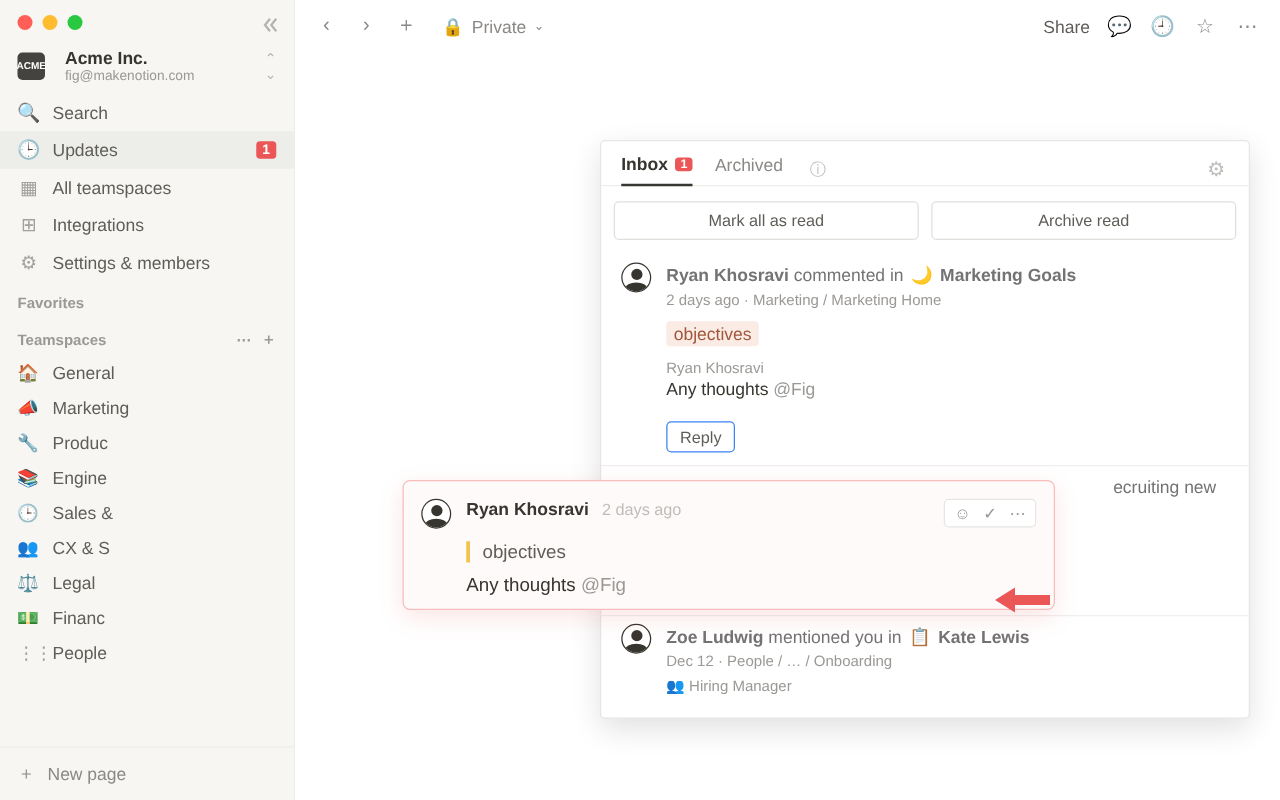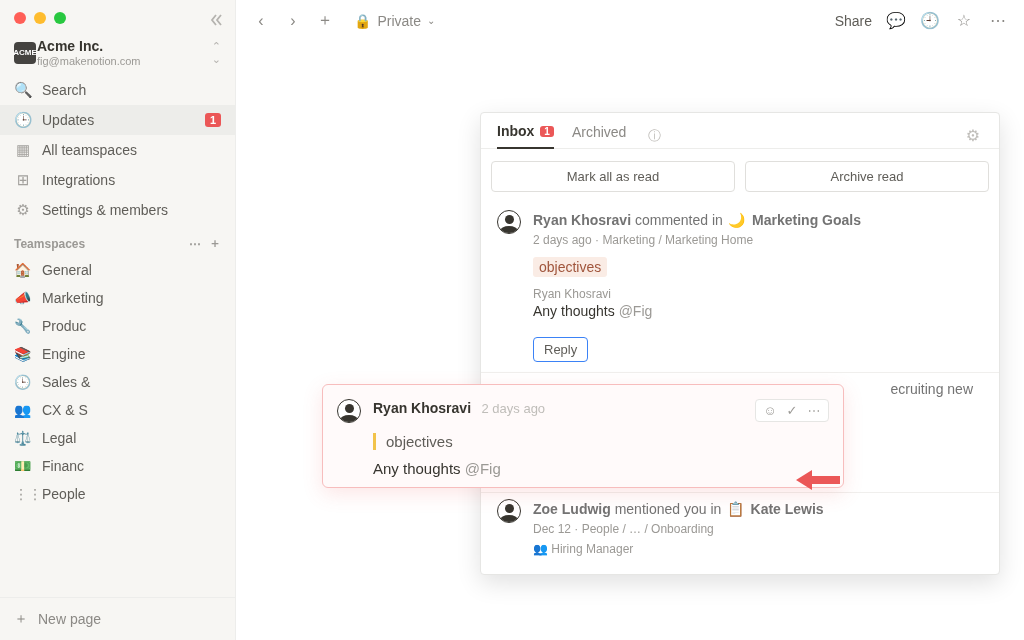--- a/index.html
+++ b/index.html
@@ -3,21 +3,21 @@
 <meta charset="utf-8">
 <style>
 *{box-sizing:border-box;margin:0;padding:0;font-family:-apple-system,BlinkMacSystemFont,"Segoe UI",Helvetica,Arial,sans-serif}
 html,body{width:1024px;height:640px;overflow:hidden;background:#fff}
 .app{display:flex;height:100%}
 .sidebar{width:236px;background:#f7f6f3;display:flex;flex-direction:column;position:relative;border-right:1px solid #ededeb}
 .traffic{display:flex;gap:8px;padding:12px 14px 0}
 .dot{width:12px;height:12px;border-radius:50%}
 .dot.r{background:#ff5f57}.dot.y{background:#febc2e}.dot.g{background:#28c840}
 .collapse{position:absolute;top:12px;right:10px;color:#b5b3af}
-.ws{display:flex;align-items:center;gap:1px;padding:14px 14px 8px}
+.ws{display:flex;align-items:center;gap:16px;padding:14px 14px 8px}
 .ws-logo{width:22px;height:22px;border-radius:4px;background:#454340;color:#fff;font-size:8px;font-weight:700;display:flex;align-items:center;justify-content:center}
 .ws-text{flex:1}
 .ws-name{font-weight:600;font-size:14px;color:#37352f}
 .ws-email{font-size:11px;color:#9b9995;margin-top:1px}
 .sb-item{display:flex;align-items:center;gap:10px;padding:4px 14px;height:30px;cursor:pointer;color:#6b6965;font-size:14px}
 .sb-item .lbl{color:#5f5d58;font-weight:500;flex:1}
 .sb-item.active{background:#ededea}
 .sb-item .ic{width:18px;text-align:center;font-size:15px;color:#a3a19d}
 .badge{background:#eb5757;color:#fff;font-size:11px;font-weight:600;border-radius:3px;padding:1px 5px}
 .sb-head{display:flex;align-items:center;padding:10px 14px 4px;font-size:12px;font-weight:600;color:#9b9995}
@@ -114,20 +114,23 @@
     <div class="sb-item">
       <span class="ic">⊞</span>
       <span class="lbl">Integrations</span>
     </div>
     <div class="sb-item">
       <span class="ic">⚙</span>
       <span class="lbl">Settings &amp; members</span>
     </div>
 
     <div class="sb-head">
+        <span>Favorites</span>
+      </div>
+    <div class="sb-head">
       <span class="sp">Teamspaces</span>
       <span style="margin-right:8px">⋯</span>
       <span>＋</span>
     </div>
     <div id="ts-list">
         <div class="ts-item">
           <span class="ic">🏠</span>
           <span>General</span>
         </div>
         <div class="ts-item">

